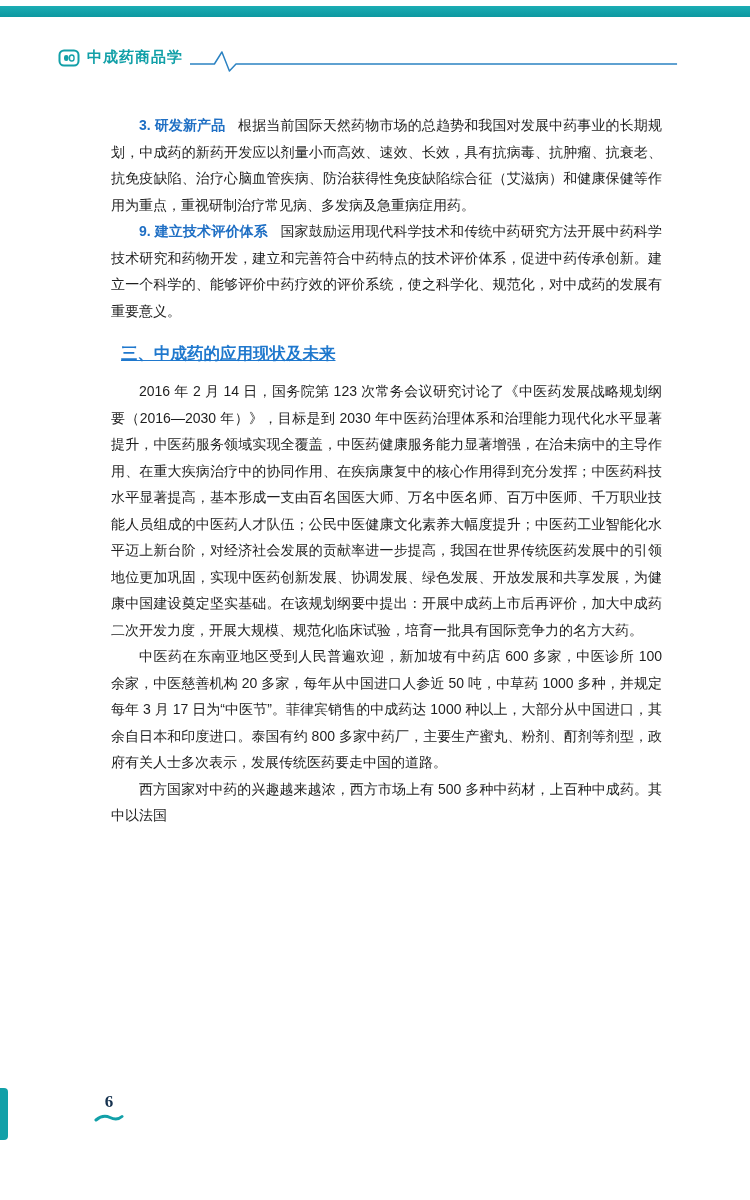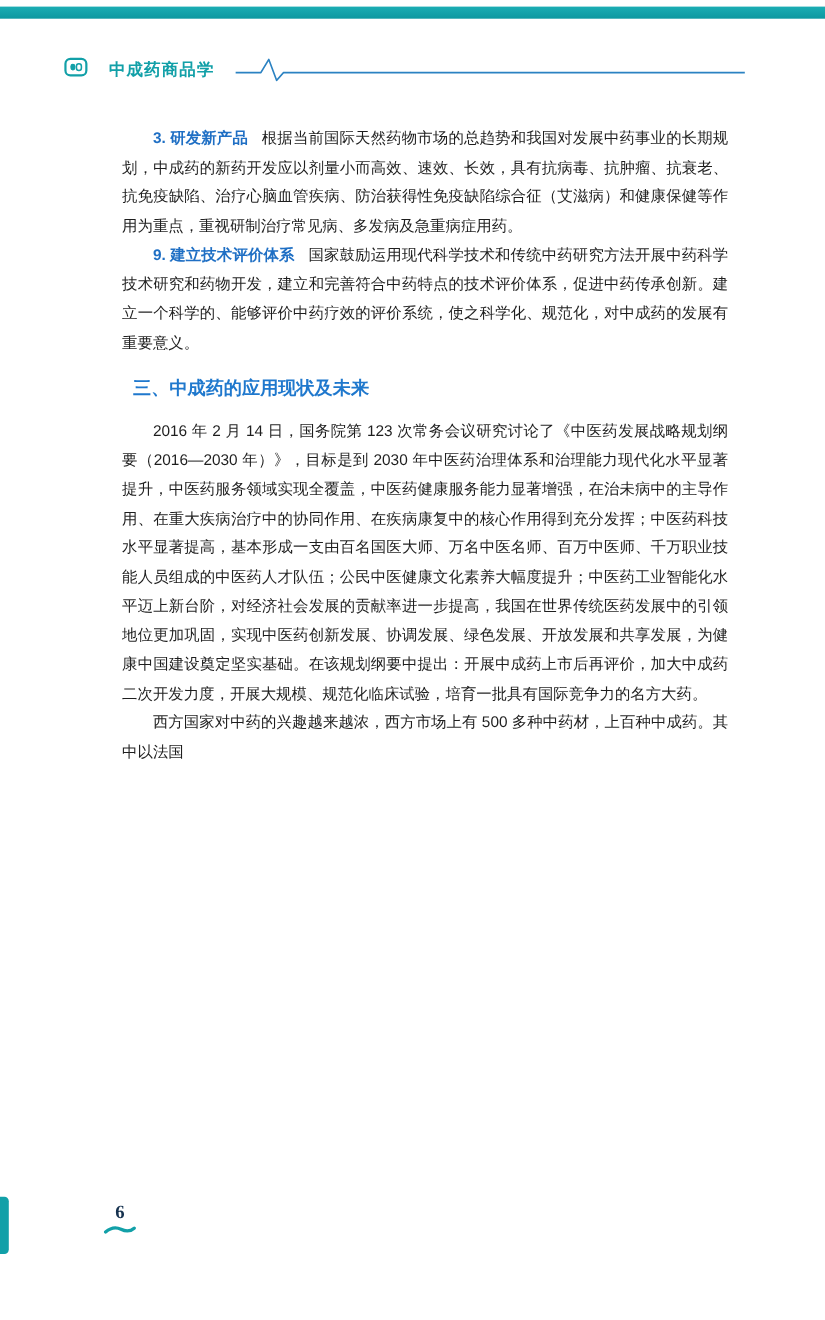--- a/index.html
+++ b/index.html
@@ -11,38 +11,38 @@
     font-family:"Liberation Sans", sans-serif;
     overflow:hidden;
   }
   .topbar {
     position:absolute; top:6px; left:0;
     width:750px; height:11px;
     background:linear-gradient(180deg,#1badb4 0%, #0d98a0 100%);
   }
   .header {
     position:absolute; top:48px; left:58px; right:72px;
-    display:flex; align-items:center; gap:19px;
+    display:flex; align-items:flex-start; gap:7px;
     height:30px;
   }
   .brand {
     color:#12a0a8; font-weight:bold; font-size:15px;
     letter-spacing:1px; white-space:nowrap;
   }
   .pulse { flex:1; height:26px; display:block; }
   .content {
     position:absolute; top:112px; left:88px; width:574px;
     color:#1e1e1e; font-size:14px; line-height:26.5px;
     text-align:justify;
   }
   .content p { text-indent:2em;margin-left:23px; }
   .lead { color:#1f6fc4; font-weight:bold; margin-right:0.9em; }
   h2.sec {
     color:#1f78cd; font-size:16.5px; font-weight:bold;
-    text-indent:2em; margin:15px 0 11px 0; line-height:28px;
+    text-indent:2em; margin:15px 0 11px 0; line-height:28px;text-decoration:underline;
   }
   .edge-tab {
     position:absolute; left:0; top:1088;
     top:1088px; width:8px; height:52px;
     background:#12a0a8; border-radius:0 4px 4px 0;
   }
   .footer {
     position:absolute; left:92px; top:1092px;
     display:flex; flex-direction:column; align-items:center; width:34px;
   }
@@ -77,20 +77,21 @@
     <p>
       <span class="lead">3. 研发新产品</span><span>根据当前国际天然药物市场的总趋势和我国对发展中药事业的长期规划，中成药的新药开发应以剂量小而高效、速效、长效，具有抗病毒、抗肿瘤、抗衰老、抗免疫缺陷、治疗心脑血管疾病、防治获得性免疫缺陷综合征（艾滋病）和健康保健等作用为重点，重视研制治疗常见病、多发病及急重病症用药。</span>
     </p>
     <p>
       <span class="lead">9. 建立技术评价体系</span><span>国家鼓励运用现代科学技术和传统中药研究方法开展中药科学技术研究和药物开发，建立和完善符合中药特点的技术评价体系，促进中药传承创新。建立一个科学的、能够评价中药疗效的评价系统，使之科学化、规范化，对中成药的发展有重要意义。</span>
     </p>
 
     <h2 class="sec">三、中成药的应用现状及未来</h2>
 
     <p>2016 年 2 月 14 日，国务院第 123 次常务会议研究讨论了《中医药发展战略规划纲要（2016—2030 年）》，目标是到 2030 年中医药治理体系和治理能力现代化水平显著提升，中医药服务领域实现全覆盖，中医药健康服务能力显著增强，在治未病中的主导作用、在重大疾病治疗中的协同作用、在疾病康复中的核心作用得到充分发挥；中医药科技水平显著提高，基本形成一支由百名国医大师、万名中医名师、百万中医师、千万职业技能人员组成的中医药人才队伍；公民中医健康文化素养大幅度提升；中医药工业智能化水平迈上新台阶，对经济社会发展的贡献率进一步提高，我国在世界传统医药发展中的引领地位更加巩固，实现中医药创新发展、协调发展、绿色发展、开放发展和共享发展，为健康中国建设奠定坚实基础。在该规划纲要中提出：开展中成药上市后再评价，加大中成药二次开发力度，开展大规模、规范化临床试验，培育一批具有国际竞争力的名方大药。</p>
+    <p>中医药在东南亚地区受到人民普遍欢迎，新加坡有中药店 600 多家，中医诊所 100 余家，中医慈善机构 20 多家，每年从中国进口人参近 50 吨，中草药 1000 多种，并规定每年 3 月 17 日为“中医节”。菲律宾销售的中成药达 1000 种以上，大部分从中国进口，其余自日本和印度进口。泰国有约 800 多家中药厂，主要生产蜜丸、粉剂、酊剂等剂型，政府有关人士多次表示，发展传统医药要走中国的道路。</p>
     <p>西方国家对中药的兴趣越来越浓，西方市场上有 500 多种中药材，上百种中成药。其中以法国</p>
   </div>
 
   <div class="edge-tab"></div>
 
   <div class="footer">
     <span class="pageno">6</span>
     <svg class="swoosh" width="30" height="10" viewBox="0 0 30 10">
       <path d="M2,7 Q9,1 16,4.5 T28,3.5" fill="none" stroke="#12a0a8" stroke-width="3" stroke-linecap="round"></path>
     </svg>

